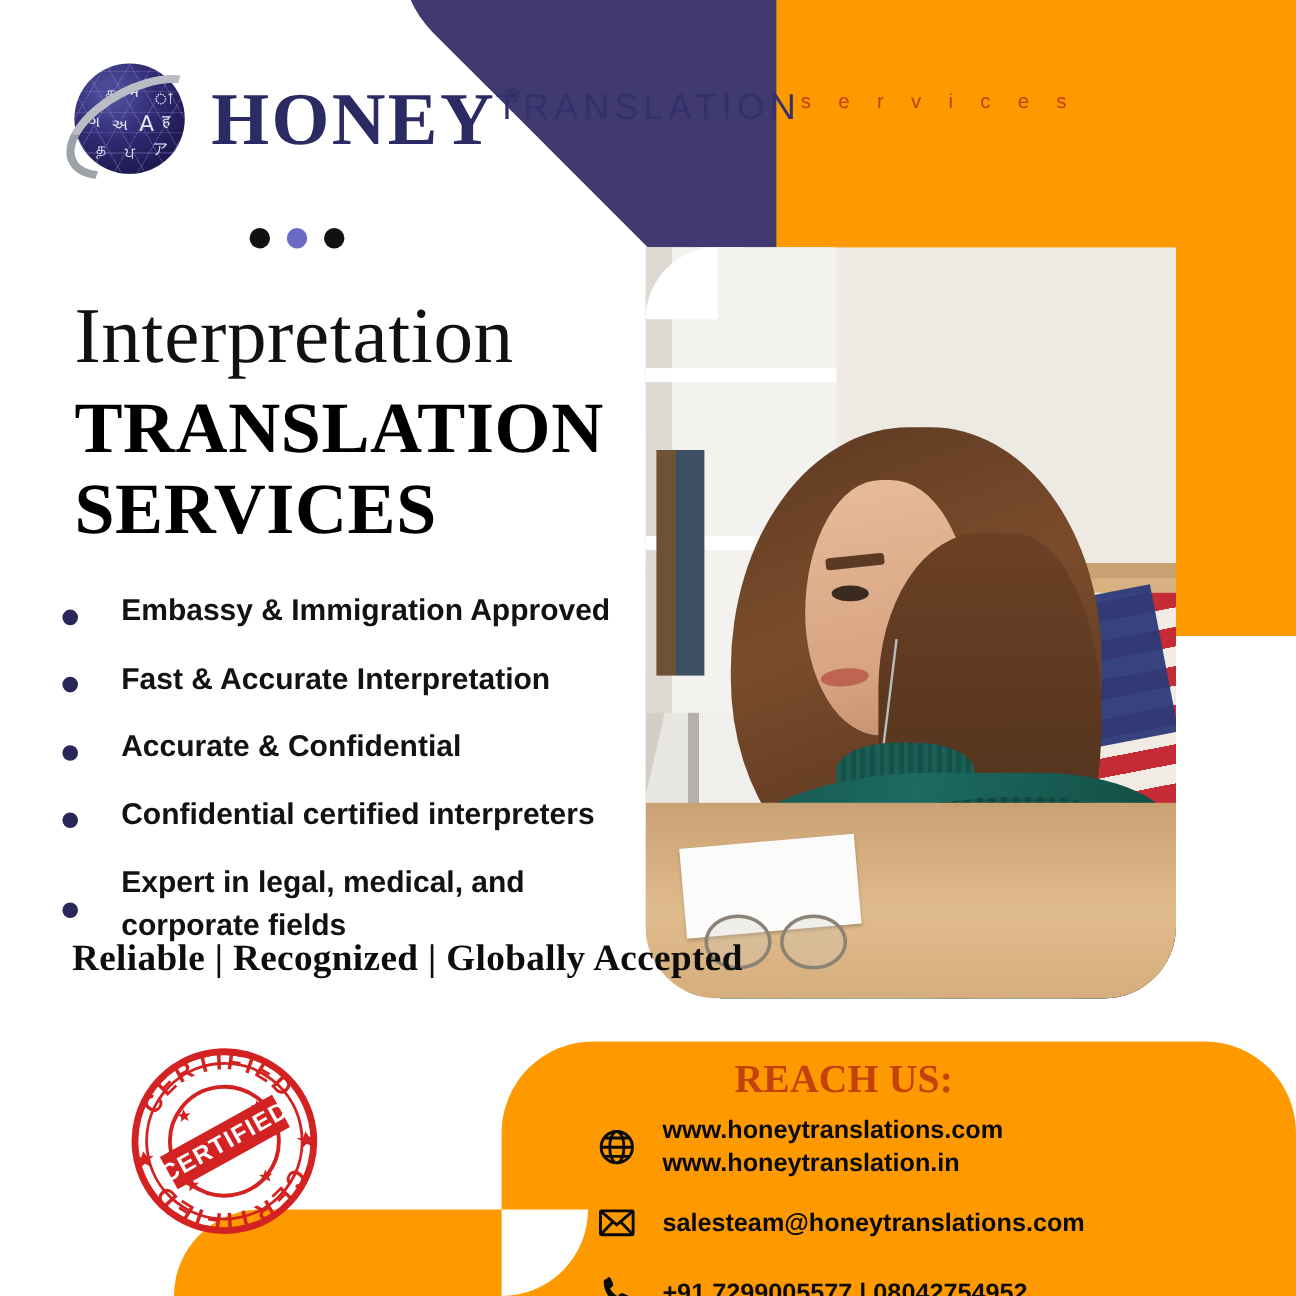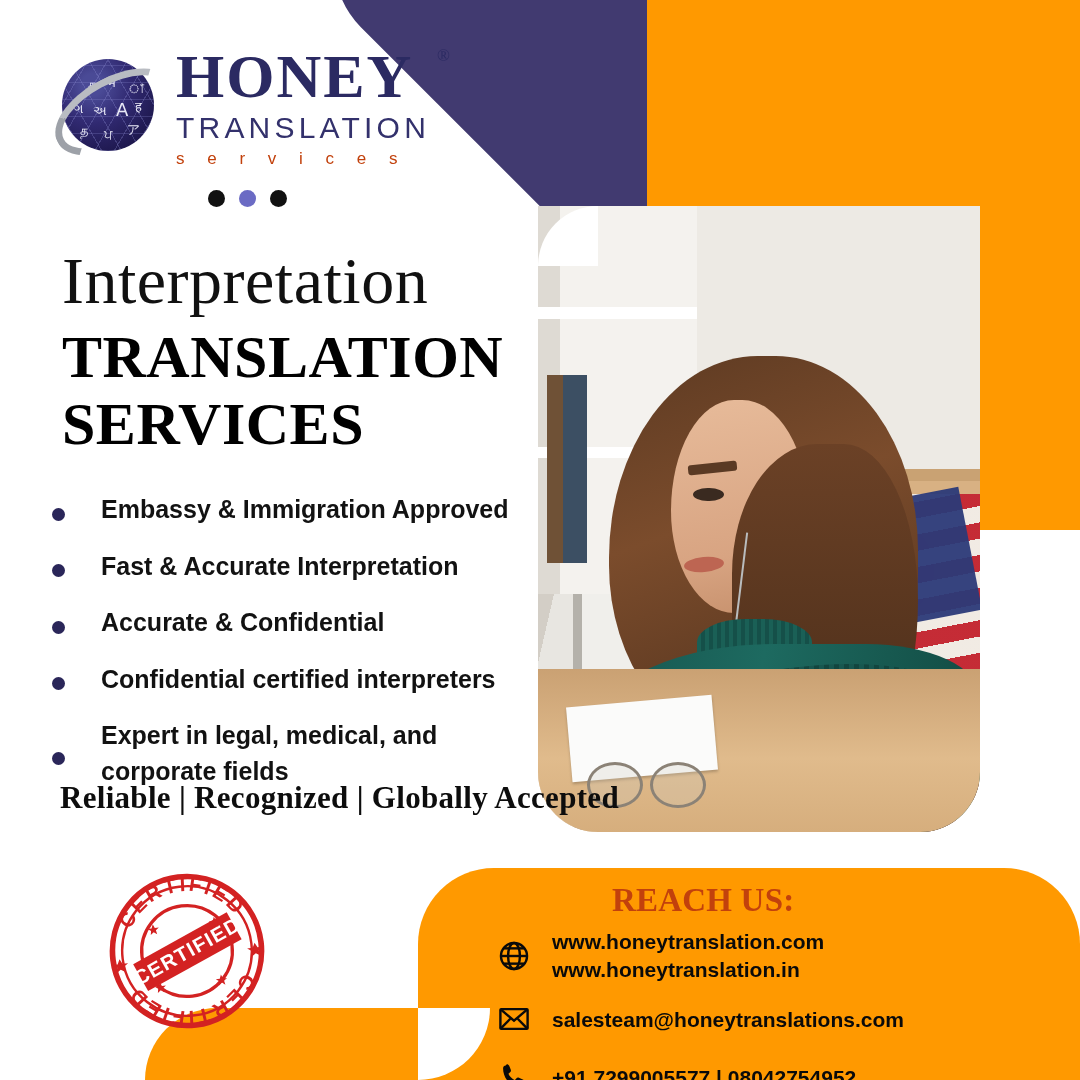--- a/index.html
+++ b/index.html
@@ -216,21 +216,21 @@
   .globe-chars span{position:absolute;}
   .globe-ring{
     position:absolute;left:-2px;top:26px;
     width:116px;height:56px;
     border:7px solid transparent;
     border-top-color:#b9bcc2;
     border-left-color:#9da1a8;
     border-radius:50%;
     transform:rotate(-28deg);
   }
-  .logo-text{display:flex;flex-direction:column;line-height:1;}
+  .logo-text{display:flex;line-height:1;}
   .logo-honey{
     position:relative;
     font-family:"Liberation Serif", serif;
     font-size:62px;font-weight:700;color:#2b2a62;
     letter-spacing:2px;
   }
   .logo-reg{
     position:absolute;right:-22px;top:2px;
     font-size:17px;font-weight:400;
   }
@@ -495,21 +495,21 @@
       <div class="cicon">
         <svg viewBox="0 0 24 24" width="34" height="34" fill="none" stroke="#0a0a0a" stroke-width="1.7">
           <circle cx="12" cy="12" r="9.2"></circle>
           <ellipse cx="12" cy="12" rx="4.2" ry="9.2"></ellipse>
           <line x1="2.8" y1="12" x2="21.2" y2="12"></line>
           <line x1="4.4" y1="6.6" x2="19.6" y2="6.6"></line>
           <line x1="4.4" y1="17.4" x2="19.6" y2="17.4"></line>
         </svg>
       </div>
       <div>
-        <div class="ctext">www.honeytranslation.com</div>
+        <div class="ctext">www.honeytranslations.com</div>
         <div class="ctext">www.honeytranslation.in</div>
       </div>
     </div>
 
     <div class="crow">
       <div class="cicon">
         <svg viewBox="0 0 24 24" width="34" height="34" fill="none" stroke="#0a0a0a" stroke-width="1.7">
           <rect x="2.4" y="5" width="19.2" height="14" rx="0.6"></rect>
           <polyline points="2.4,5 12,13.2 21.6,5"></polyline>
           <line x1="2.4" y1="19" x2="9.4" y2="11.8"></line>

